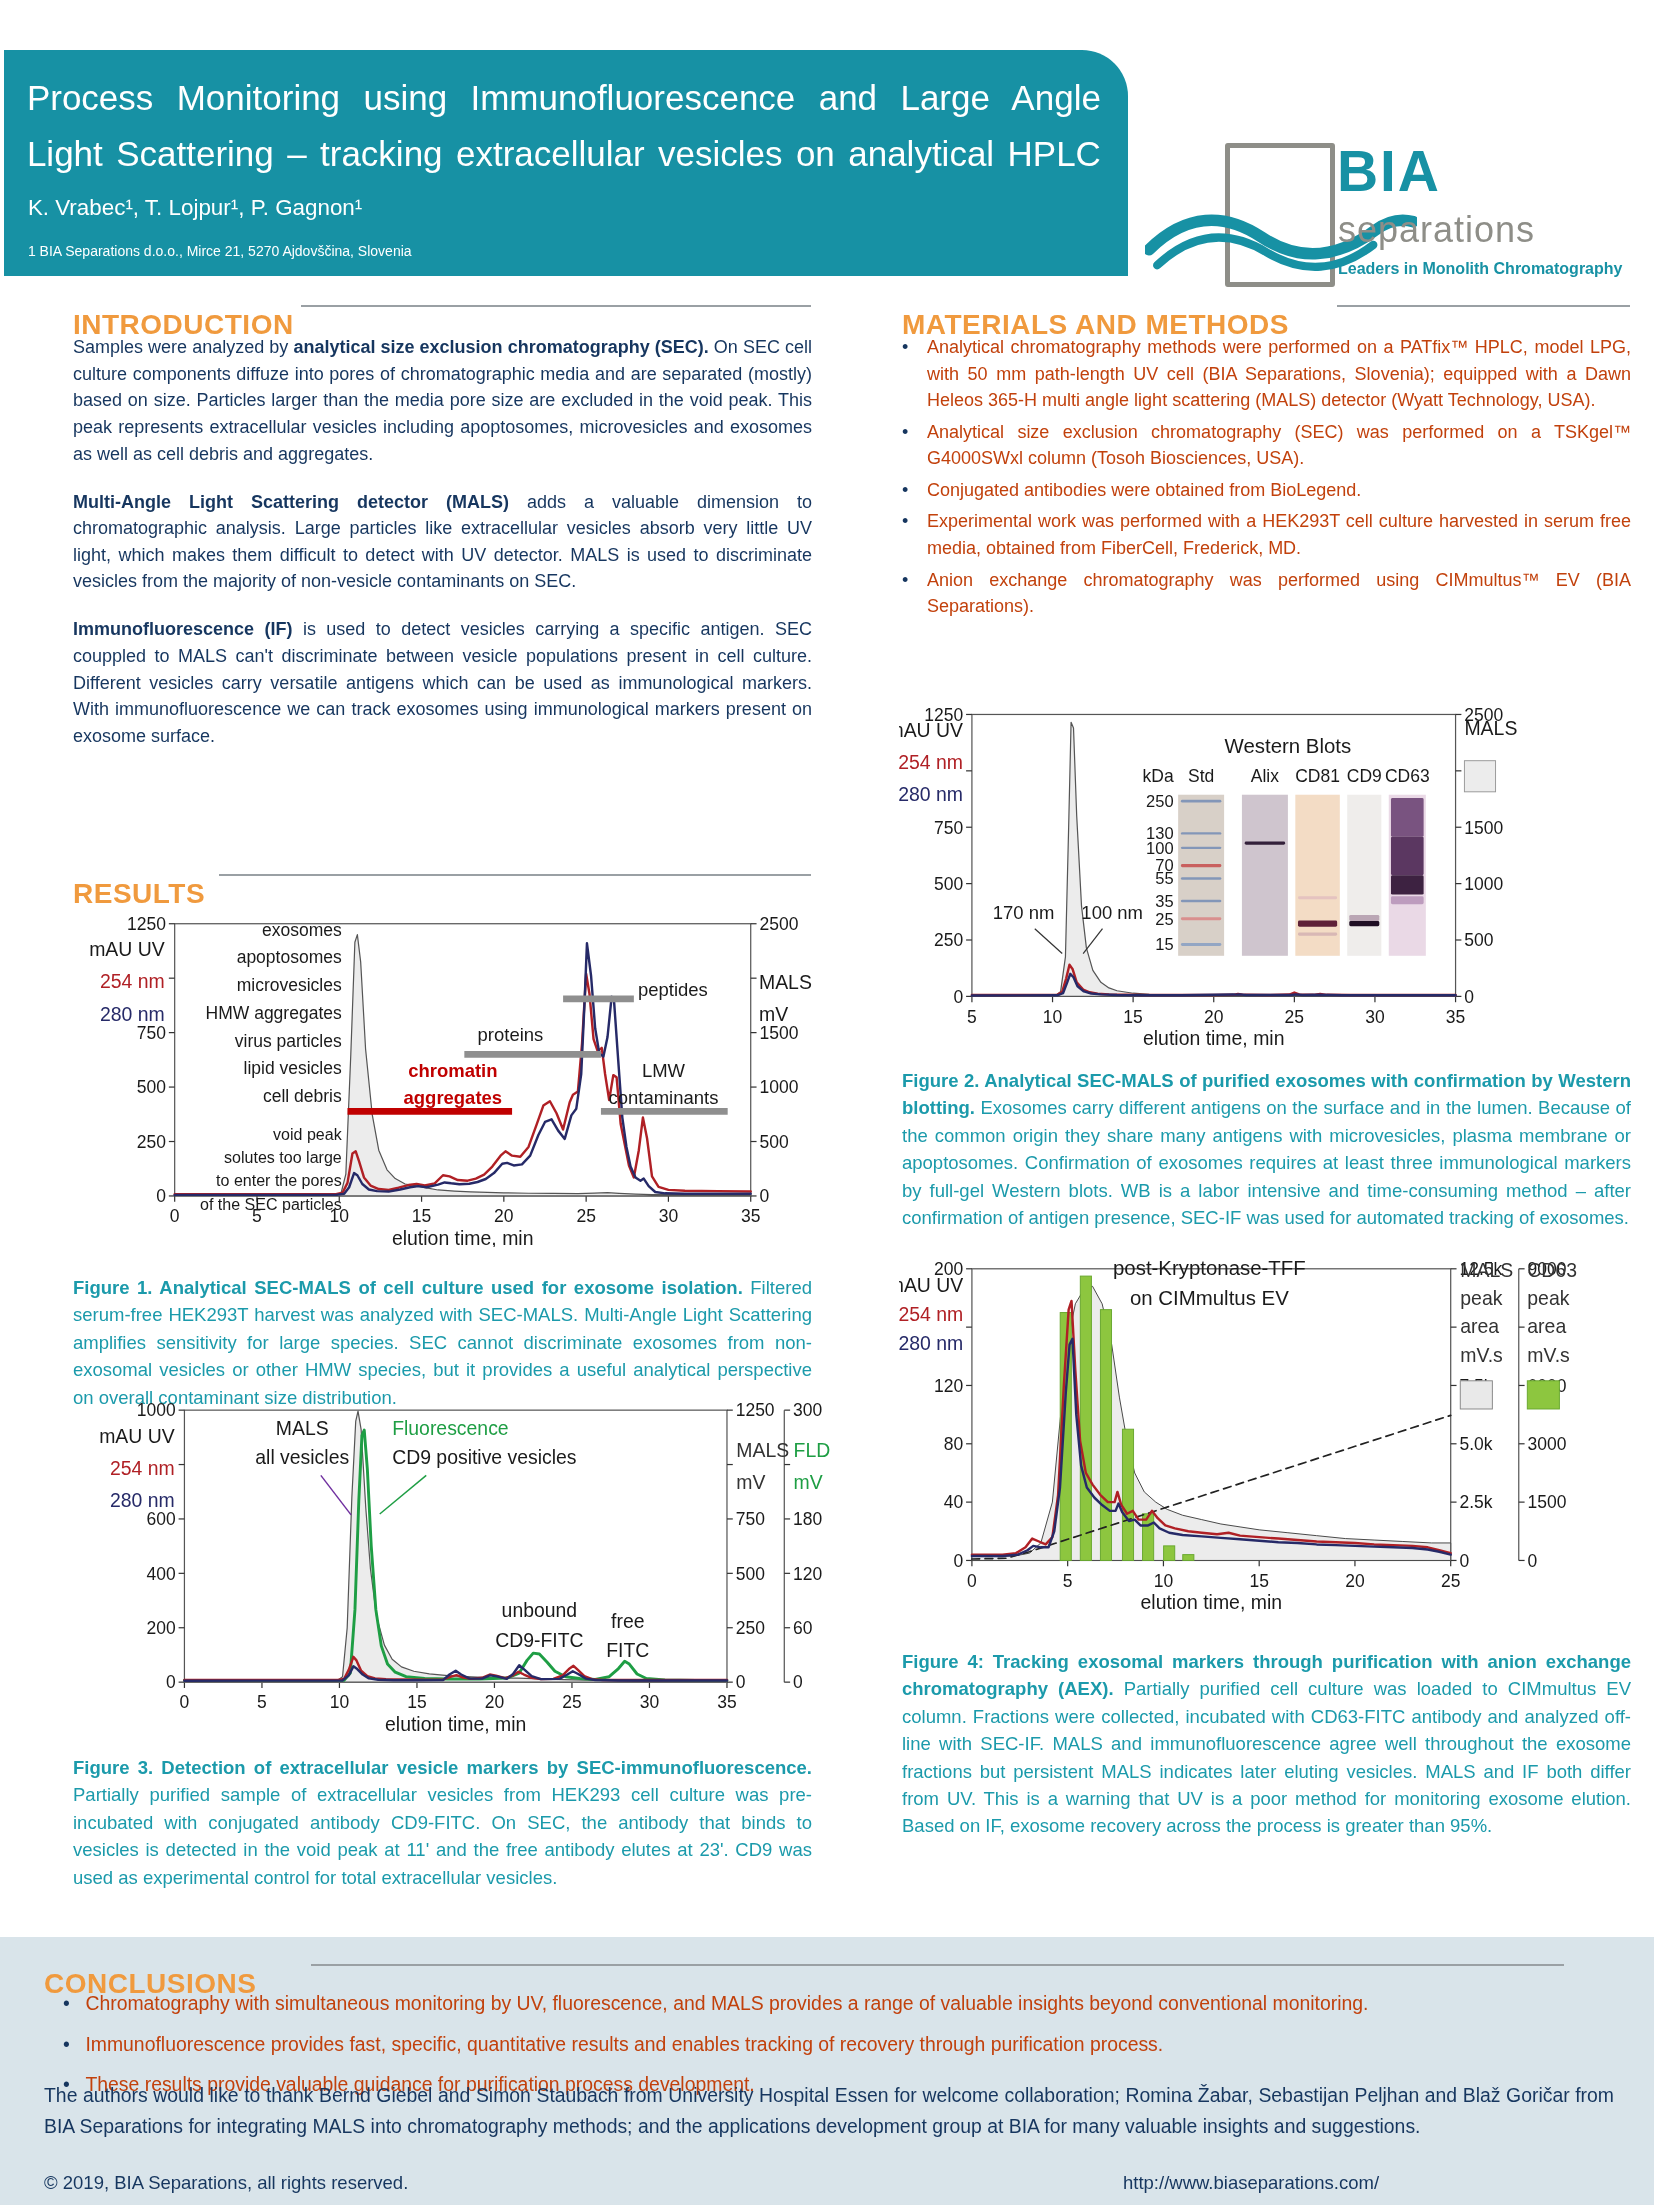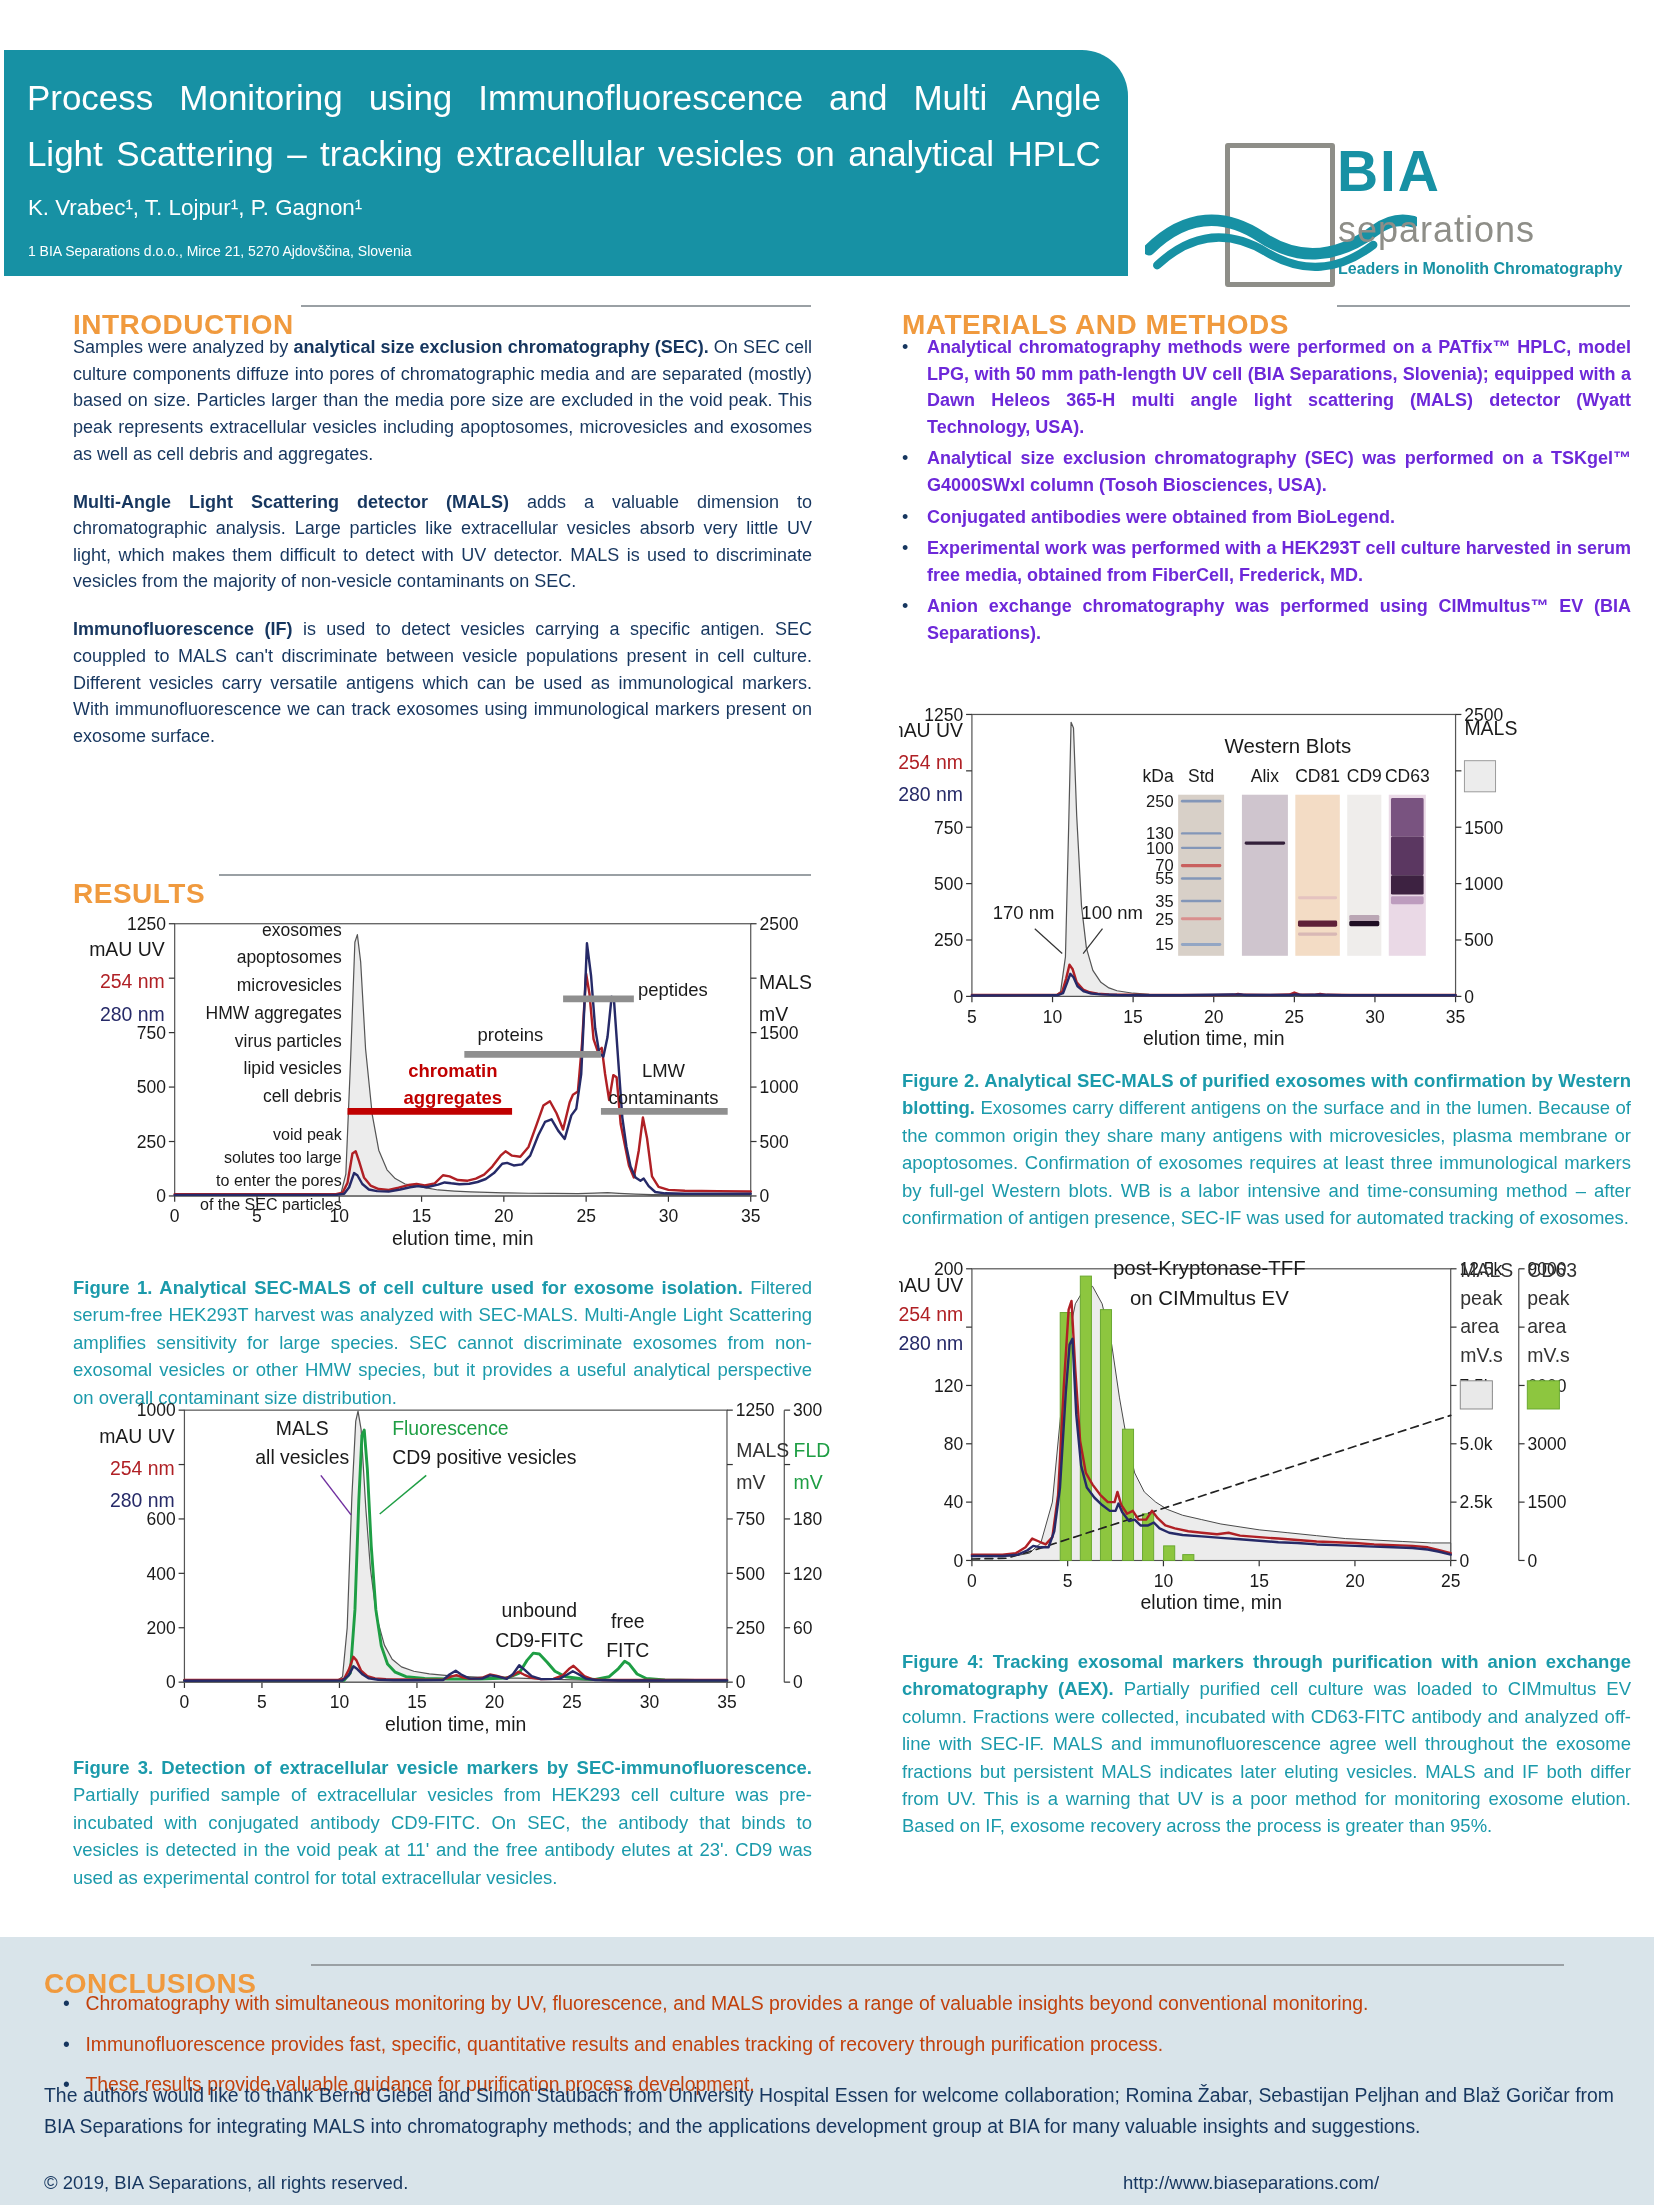--- a/index.html
+++ b/index.html
@@ -17,38 +17,38 @@
   .logo-wave{position:absolute;left:-36px;top:66px;width:272px;height:78px;}
   .logo-bia{position:absolute;left:156px;top:2.4px;font-size:57px;font-weight:700;color:#1791a4;letter-spacing:1.9px;}
   .logo-sep{position:absolute;left:157px;top:73px;font-size:36px;color:#8e8e88;letter-spacing:1px;}
   .logo-tag{position:absolute;left:157px;top:124px;font-size:16px;font-weight:600;color:#1791a4;}
   
   .sec-h{position:absolute;color:#f09a3e;font-size:28px;font-weight:700;letter-spacing:0.5px;}
   .rule{position:absolute;height:1.5px;background:#9aa0a4;}
   .para{margin:0 0 21.4px 0;font-size:18px;line-height:1.48;text-align:justify;color:#16365f;}
   .bul-row{display:flex;margin:0 0 4.9px 0;}
   .bul-dot{width:25px;flex:none;font-size:18px;line-height:1.48;color:#16365f;}
-  .bul-txt{flex:1;font-size:18px;line-height:1.48;text-align:justify;color:#6d28d9;font-weight:bold;}
+  .bul-txt{flex:1;font-size:18px;line-height:1.48;text-align:justify;color:#c2410c;}
   .cap{font-size:18.5px;line-height:1.48;text-align:justify;color:#1b9aab;}
   
   .foot-band{position:absolute;left:0;top:1937px;width:1654px;height:268px;background:#d9e4ea;}
   .c-bul{display:flex;margin:0 0 12.6px 0;}
   .c-dot{width:22.4px;flex:none;font-size:19.4px;line-height:1.45;color:#16365f;}
   .c-txt{flex:1;font-size:19.4px;line-height:1.45;color:#c2410c;}
   .ack{position:absolute;left:44px;top:2080px;width:1570px;font-size:19.4px;line-height:1.58;color:#16365f;text-align:justify;}
   .foot-copy{position:absolute;left:44px;top:2172px;font-size:18.5px;color:#16365f;}
   .foot-url{position:absolute;left:1104px;top:2172px;font-size:18.5px;color:#16365f;margin-left:19px;}
   svg text{font-family:"Liberation Sans",sans-serif;}
 </style>
 </head>
 <body>
 
 <div class="band">
   <div class="title">
-    <div class="tl">Process Monitoring using Immunofluorescence and Multi Angle</div>
+    <div class="tl">Process Monitoring using Immunofluorescence and Large Angle</div>
     <div class="tl">Light Scattering – tracking extracellular vesicles on analytical HPLC</div>
   </div>
   <div class="authors">K. Vrabec¹, T. Lojpur¹, P. Gagnon¹</div>
   <div class="affil">1 BIA Separations d.o.o., Mirce  21, 5270 Ajdovščina, Slovenia</div>
 </div>
 
 <div class="logo">
   <div class="logo-rect"></div>
   <svg class="logo-wave" viewBox="0 0 560 160">
     <path d="M8,98 C85,22 165,22 240,72 C315,122 395,117 475,57 C500,39 525,33 552,40" fill="none" stroke="#1791a4" stroke-width="24" stroke-linecap="round"></path>

